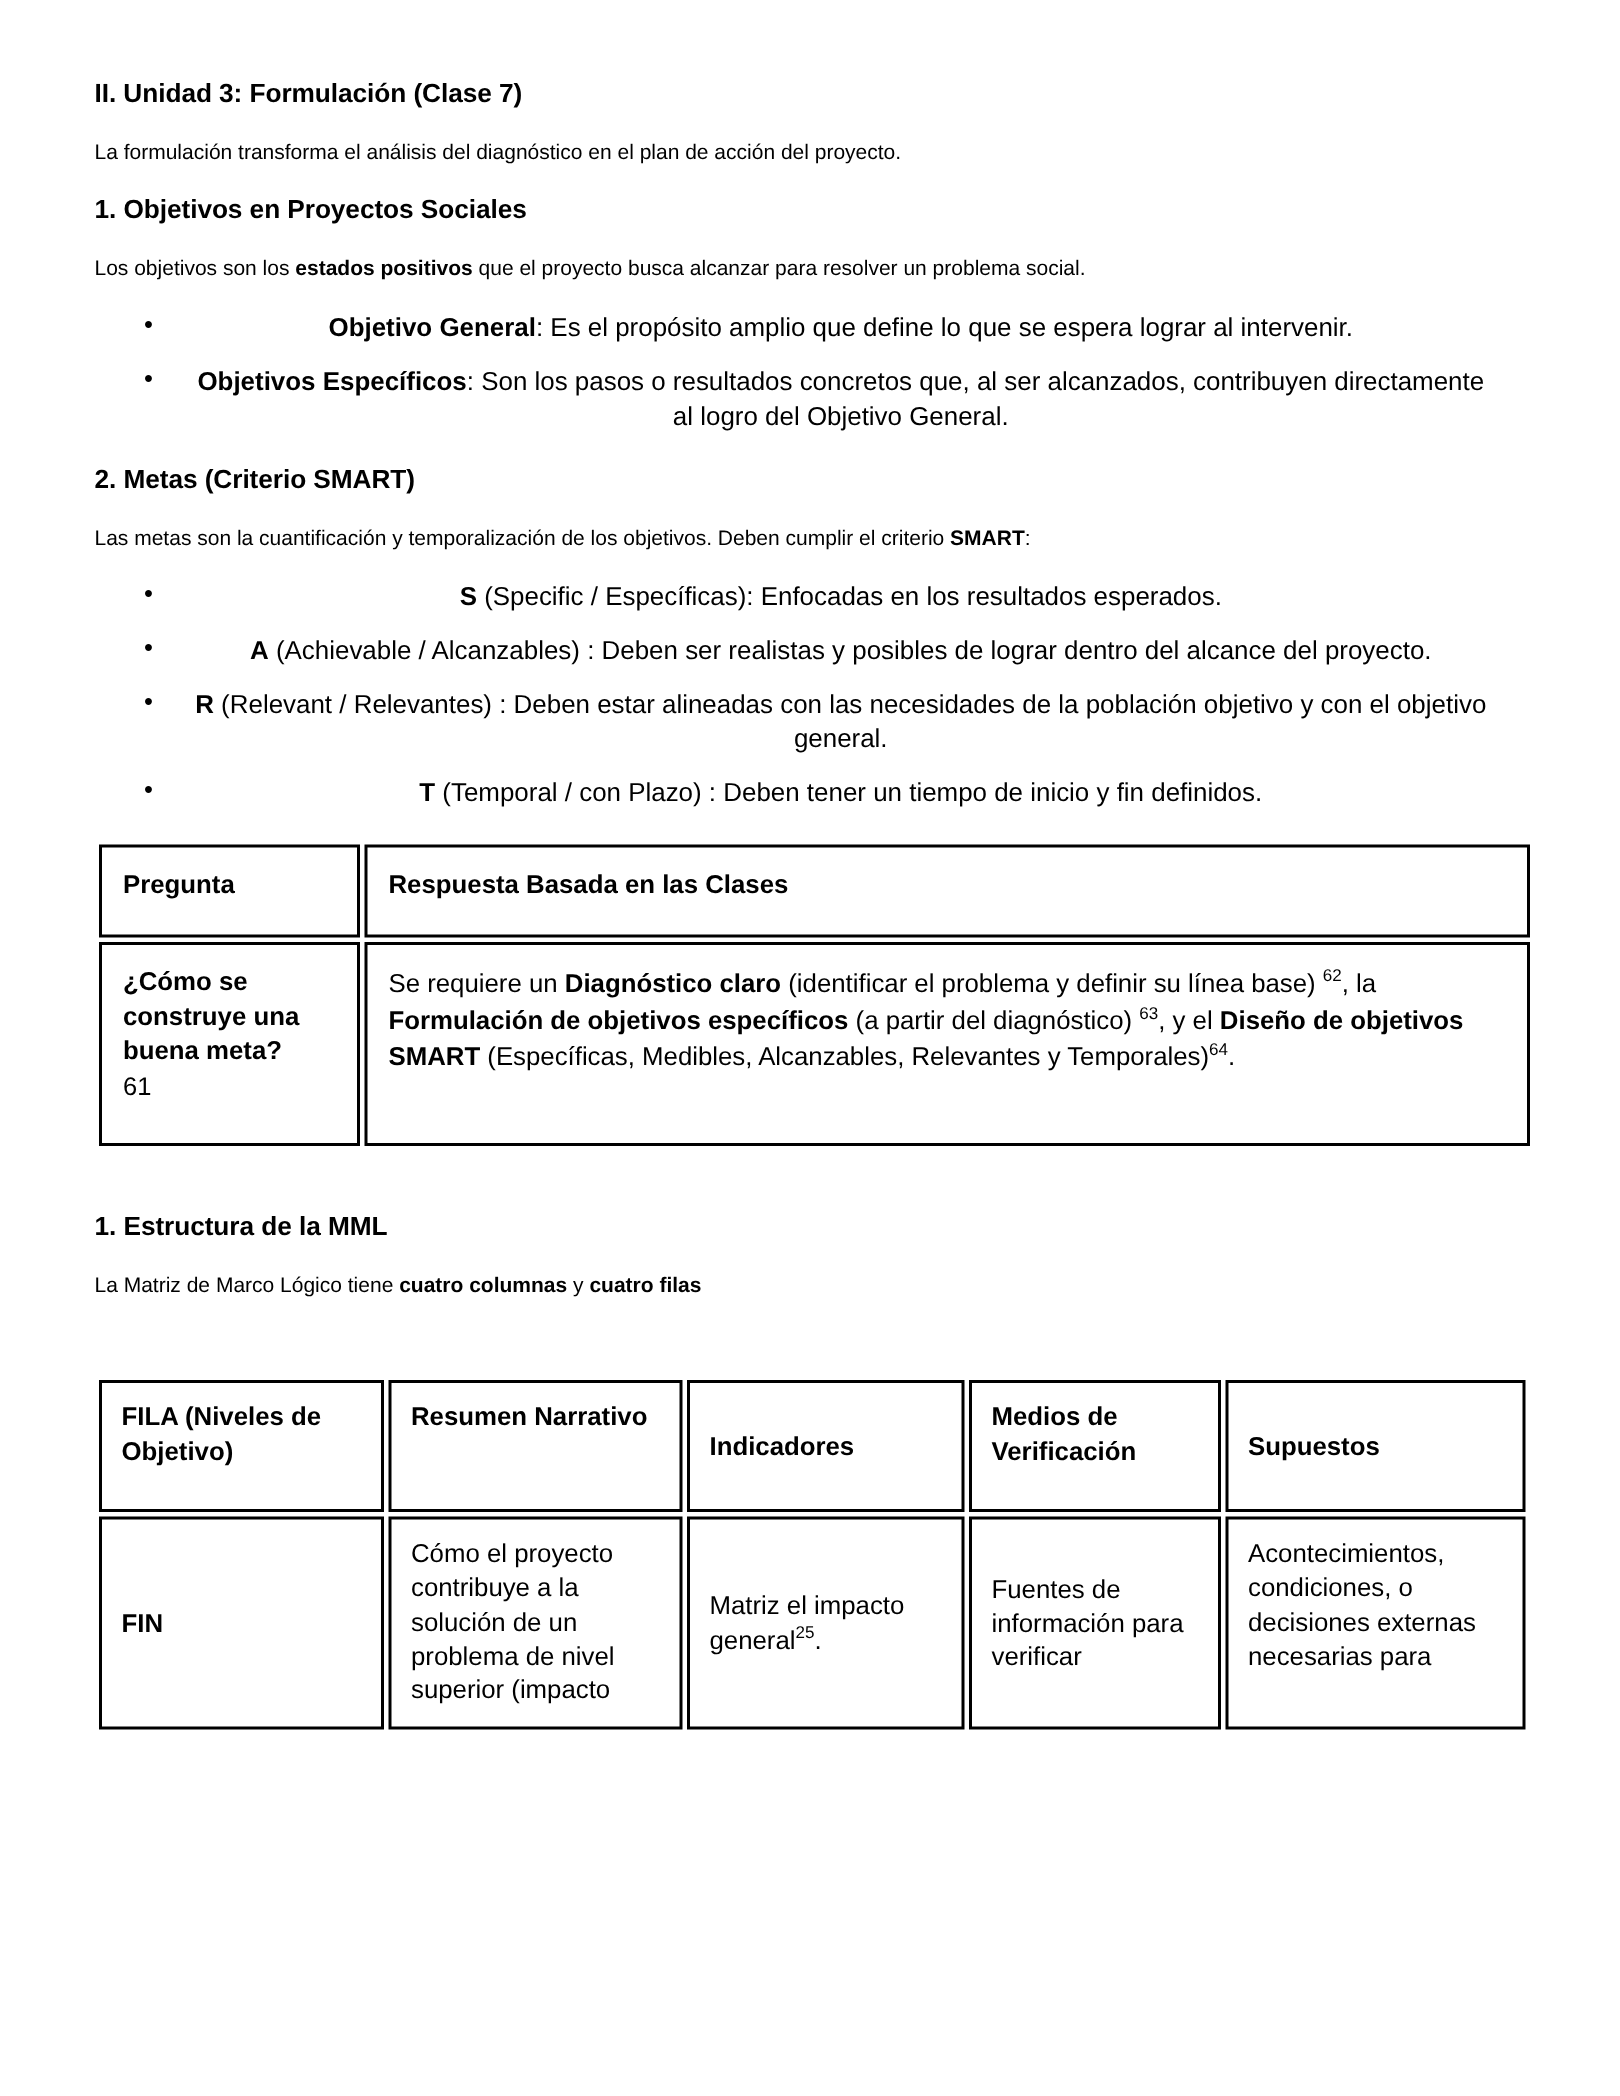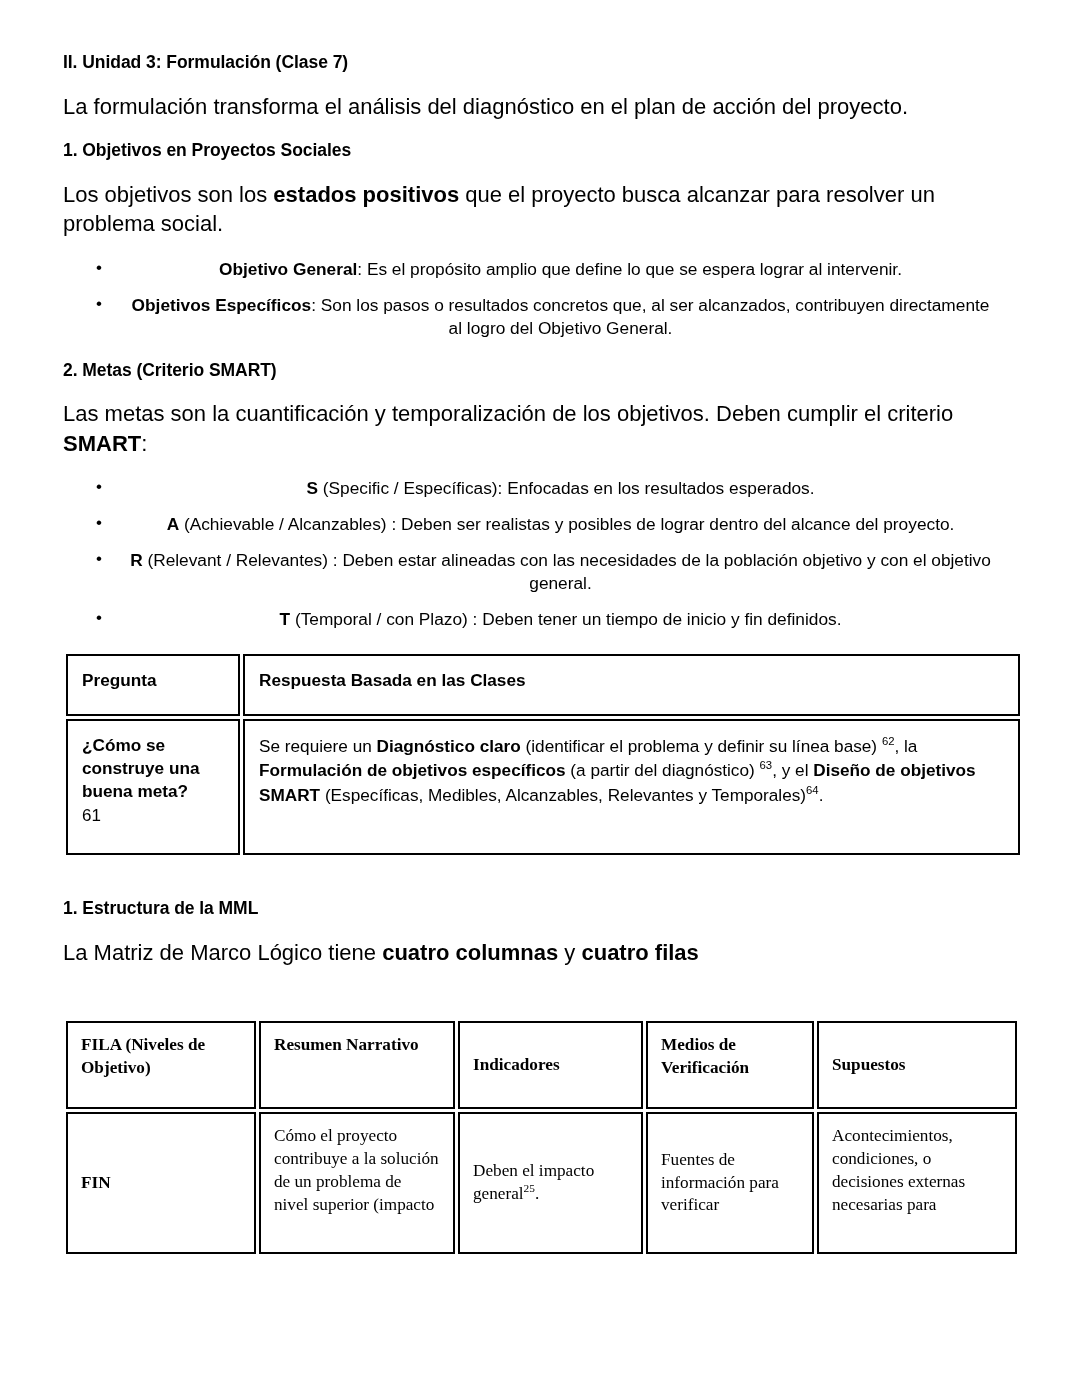--- a/index.html
+++ b/index.html
@@ -33,21 +33,21 @@
     letter-spacing: -0.05px;
   }
   .h-sub {
     font-size: 17.5px;
     font-weight: bold;
     line-height: 1.25;
     margin: 0 0 18px 0;
     letter-spacing: -0.05px;
   }
   p.body {
-    font-size: 22px;
+    font-size: 14px;
     line-height: 1.33;
     margin: 0 0 19px 0;
   }
   b, strong { font-weight: bold; }
 
   
   ul.bullets {
     list-style: none;
     margin: 0 0 17px 0;
     padding: 0;
@@ -102,21 +102,21 @@
   #table-pregunta .fnum {
     font-weight: normal;
     font-size: 17px;
     display: block;
     margin-top: 2px;
   }
   #table-pregunta .answer { line-height: 1.42; }
 
   
   #table-mml { width: 951px; }
-  #table-mml td { padding: 11px 13px; font-family: Liberation Serif, serif; }
+  #table-mml td { padding: 11px 13px; }
   #table-mml col.c1 { width: 190px; }
   #table-mml col.c2 { width: 196px; }
   #table-mml col.c3 { width: 185px; }
   #table-mml col.c4 { width: 168px; }
   #table-mml col.c5 { width: 200px; }
   #table-mml tr.head td { height: 88px; }
   #table-mml tr.row td { height: 142px; }
   #table-mml .rowlabel { font-weight: bold; }
 
   sup {
@@ -220,21 +220,21 @@
         <td class="hdr">FILA (Niveles de Objetivo)</td>
         <td class="hdr">Resumen Narrativo</td>
         <td class="hdr mid">Indicadores</td>
         <td class="hdr">Medios de Verificación</td>
         <td class="hdr mid">Supuestos</td>
       </tr>
       <tr class="row">
         <td class="mid rowlabel">FIN</td>
         <td>Cómo el proyecto contribuye a la solución de un problema de nivel superior (impacto</td>
         <td class="mid">
-          <span>Deben el impacto general</span><sup>25</sup><span>.</span>
+          <span>Matriz el impacto general</span><sup>25</sup><span>.</span>
         </td>
         <td class="mid">Fuentes de información para verificar</td>
         <td>Acontecimientos, condiciones, o decisiones externas necesarias para</td>
       </tr>
     </tbody>
   </table>
 
 </div>
 
 </body></html>

